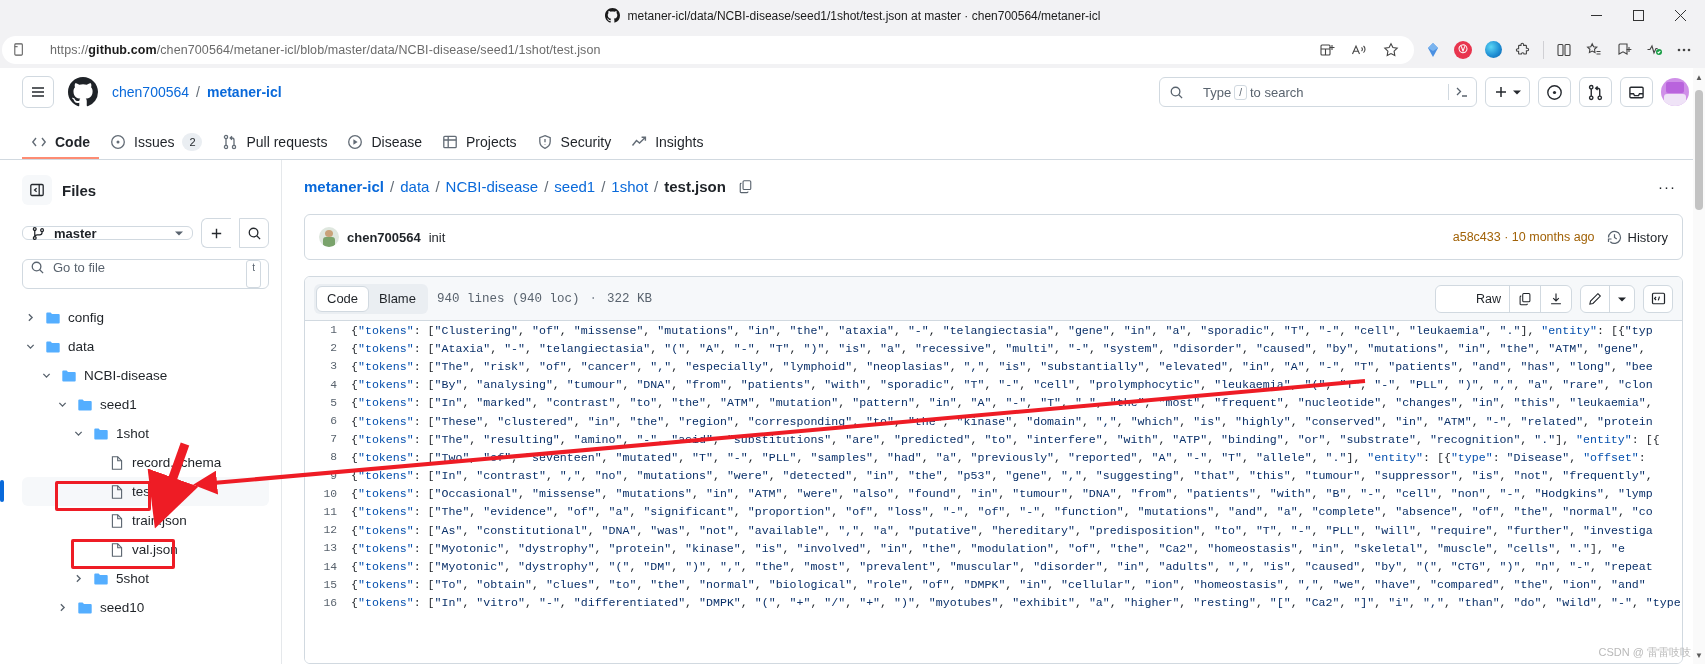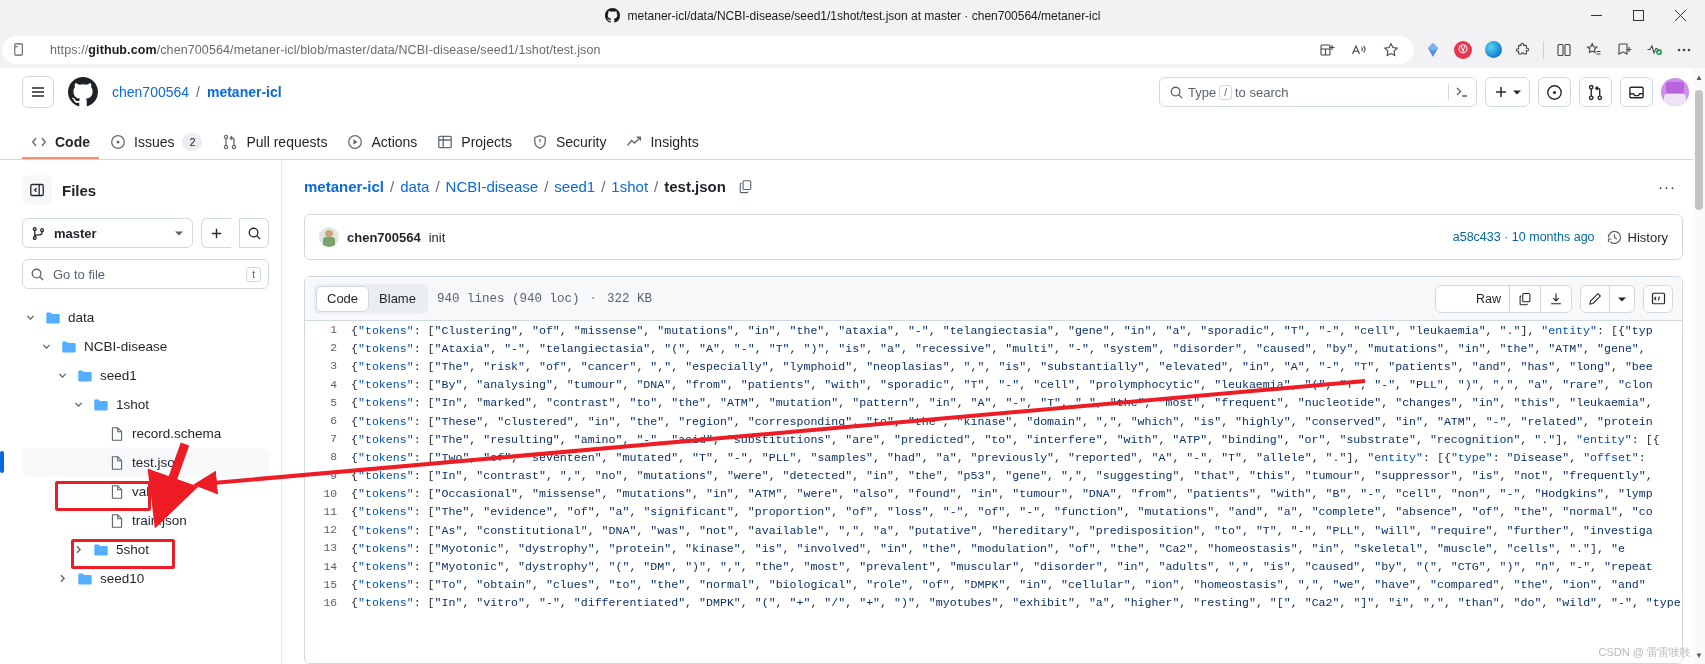--- a/index.html
+++ b/index.html
@@ -126,21 +126,21 @@
 
   .hdr-right { margin-left: auto; display:flex; align-items:center; gap:8px;}
   .search-box {
     width: 318px; height: 30px;
     border: 1px solid #d1d9e0; border-radius: 6px;
     display: flex; align-items: center;
     padding: 0 6px 0 9px;
     color: #59636e; font-size: 13px;
     background:#fff;
   }
-  .search-box .ph { margin-left: 4px; display:flex; align-items:center; gap:3px;}
+  .search-box .ph { margin-left: 19px; display:flex; align-items:center; gap:3px;}
   .slashkey {
     border: 1px solid #d1d9e0; border-radius: 3px;
     font-size: 10px; padding: 0px 4px; line-height:13px;
     color:#59636e;
   }
   .cmdk { margin-left:auto; display:flex; align-items:center; gap:5px;}
   .vline { width:1px;height:16px;background:#d1d9e0;}
   .hdr-btn {
     height: 30px; border:1px solid #d1d9e0; border-radius:6px;
     display:flex;align-items:center;justify-content:center;
@@ -197,34 +197,34 @@
     border-right: 1px solid #e5e8eb;
   }
   .files-head { display:flex;align-items:center;gap:10px;height:32px;margin-bottom:12px;}
   .files-toggle {
     width:30px;height:30px;border-radius:6px;background:#f6f8fa;
     display:flex;align-items:center;justify-content:center;color:#25292e;
   }
   .files-title { font-size:15px;font-weight:600;color:#1f2328;}
   .branch-row { display:flex;align-items:center;gap:8px;margin-bottom:11px;}
   .branch-select {
-    flex:1;height:30px;border:1px solid #d1d9e0;border-radius:6px;
+    flex:1;height:14px;border:1px solid #d1d9e0;border-radius:6px;
     display:flex;align-items:center;gap:8px;padding:0 8px;
     font-size:13px;font-weight:600;color:#1f2328;
   }
   .branch-select .caret { margin-left:auto; color:#59636e;}
   .sb-iconbtn {
     width:30px;height:30px;border:1px solid #d1d9e0;border-radius:6px;
     display:flex;align-items:center;justify-content:center;color:#25292e;
   }
   .sb-iconbtn.joint-l { border-radius:6px 0 0 6px; border-right:none;}
   .sb-iconbtn.joint-r { border-radius:0 6px 6px 0;}
   .gotofile {
     height:30px;border:1px solid #d1d9e0;border-radius:6px;
-    display:flex;align-items:center;gap:8px;padding:0 7px;
+    display:flex;gap:8px;padding:0 7px;
     font-size:13px;color:#59636e;margin-bottom:14px;
   }
   .gotofile .tkey {
     margin-left:auto;border:1px solid #d1d9e0;border-radius:3px;
     font-size:10px;line-height:13px;padding:0 5px;color:#59636e;
   }
 
   .tree { font-size:13.5px; color:#1f2328; }
   .tree-row {
     height:29px; display:flex; align-items:center; gap:7px;
@@ -270,21 +270,21 @@
   }
   .commit-av {
     width:20px;height:20px;border-radius:50%;margin-right:8px;
     background:#dfe7df; position:relative; overflow:hidden; flex:none;
   }
   .commit-av::after{content:"";position:absolute;left:4px;top:10px;width:12px;height:10px;background:#7aa36b;border-radius:3px 3px 0 0;}
   .commit-av::before{content:"";position:absolute;left:6px;top:3px;width:8px;height:7px;background:#c9a27a;border-radius:50%;}
   .commit-author { font-weight:600;color:#1f2328;margin-right:8px;}
   .commit-msg { color:#1f2328; }
   .commit-right { margin-left:auto; display:flex;align-items:center;gap:12px;color:#59636e;font-size:12.5px;}
-  .commit-sha { color:#0369a1; }
+  .commit-sha { color:#a16207; }
   .history-link { display:flex;align-items:center;gap:6px;color:#1f2328;font-size:13px;}
 
   
   .code-card {
     border:1px solid #d1d9e0; border-radius:6px;
     flex:1; min-height:0; display:flex; flex-direction:column;
     overflow:hidden;
   }
   .code-toolbar {
     height:44px; background:#f6f8fa;
@@ -563,21 +563,21 @@
           <circle cx="12" cy="13" r="1.6"></circle>
           <path d="M4 4.6v6.8M12 11.4V6a2 2 0 0 0-2-2H8.5M10 2.3L8.2 4l1.8 1.7"></path>
         </svg>
       <span>Pull requests</span>
     </div>
     <div class="nav-item">
       <svg width="16" height="16" viewBox="0 0 16 16" fill="none" stroke="#636c76" stroke-width="1.3">
           <circle cx="8" cy="8" r="6.3"></circle>
           <path d="M6.4 5.3l4.2 2.7-4.2 2.7z" fill="#636c76" stroke="none"></path>
         </svg>
-      <span>Actions</span>
+      <span>Disease</span>
     </div>
     <div class="nav-item">
       <svg width="16" height="16" viewBox="0 0 16 16" fill="none" stroke="#636c76" stroke-width="1.3">
           <rect x="1.8" y="2.3" width="12.4" height="11.4" rx="1"></rect>
           <path d="M6.2 2.3v11.4M1.8 6h12.4"></path>
         </svg>
       <span>Projects</span>
     </div>
     <div class="nav-item">
       <svg width="16" height="16" viewBox="0 0 16 16" fill="none" stroke="#636c76" stroke-width="1.3">
@@ -641,20 +641,33 @@
             <path d="M10.4 10.4L14 14"></path>
           </svg>
         <span>Go to file</span>
         <span class="tkey">t</span>
       </div>
 
       <div class="tree" id="tree-container">
           <div class="tree-row" style="padding-left: 0px;">
             <span class="chev">
               <svg width="9" height="9" viewBox="0 0 10 10" fill="none" stroke="#59636e" stroke-width="1.5">
+                <path d="M3.2 1.5L6.8 5 3.2 8.5"></path>
+              </svg>
+            </span>
+            <span style="display: flex;">
+              <svg class="ic-folder" viewBox="0 0 16 16" fill="#54aeff">
+                <path d="M1.3 3.6a1 1 0 0 1 1-1h3.3l1.4 1.5h6.7a1 1 0 0 1 1 1v7.3a1 1 0 0 1-1 1H2.3a1 1 0 0 1-1-1z"></path>
+              </svg>
+            </span>
+            <span>config</span>
+          </div>
+          <div class="tree-row" style="padding-left: 0px;">
+            <span class="chev">
+              <svg width="9" height="9" viewBox="0 0 10 10" fill="none" stroke="#59636e" stroke-width="1.5">
                 <path d="M1.5 3.2L5 6.8 8.5 3.2"></path>
               </svg>
             </span>
             <span style="display: flex;">
               <svg class="ic-folder" viewBox="0 0 16 16" fill="#54aeff">
                 <path d="M1.3 3.6a1 1 0 0 1 1-1h3.3l1.4 1.5h6.7a1 1 0 0 1 1 1v7.3a1 1 0 0 1-1 1H2.3a1 1 0 0 1-1-1z"></path>
               </svg>
             </span>
             <span>data</span>
           </div>
@@ -730,35 +743,35 @@
               <svg width="9" height="9" viewBox="0 0 10 10" fill="none" stroke="#59636e" stroke-width="1.5">
                 <path d="M3.2 1.5L6.8 5 3.2 8.5"></path>
               </svg>
             </span>
             <span style="display: flex;">
               <svg class="ic-file" viewBox="0 0 16 16" fill="none" stroke="#59636e" stroke-width="1.1">
                 <path d="M3.4 1.8h5.3l3.9 3.9v8.5H3.4z"></path>
                 <path d="M8.7 1.8v4h3.9"></path>
               </svg>
             </span>
-            <span>val.json</span>
+            <span>train.json</span>
           </div>
           <div class="tree-row" style="padding-left: 64px;">
             <span class="chev empty">
               <svg width="9" height="9" viewBox="0 0 10 10" fill="none" stroke="#59636e" stroke-width="1.5">
                 <path d="M3.2 1.5L6.8 5 3.2 8.5"></path>
               </svg>
             </span>
             <span style="display: flex;">
               <svg class="ic-file" viewBox="0 0 16 16" fill="none" stroke="#59636e" stroke-width="1.1">
                 <path d="M3.4 1.8h5.3l3.9 3.9v8.5H3.4z"></path>
                 <path d="M8.7 1.8v4h3.9"></path>
               </svg>
             </span>
-            <span>train.json</span>
+            <span>val.json</span>
           </div>
           <div class="tree-row" style="padding-left: 48px;">
             <span class="chev">
               <svg width="9" height="9" viewBox="0 0 10 10" fill="none" stroke="#59636e" stroke-width="1.5">
                 <path d="M3.2 1.5L6.8 5 3.2 8.5"></path>
               </svg>
             </span>
             <span style="display: flex;">
               <svg class="ic-folder" viewBox="0 0 16 16" fill="#54aeff">
                 <path d="M1.3 3.6a1 1 0 0 1 1-1h3.3l1.4 1.5h6.7a1 1 0 0 1 1 1v7.3a1 1 0 0 1-1 1H2.3a1 1 0 0 1-1-1z"></path>

